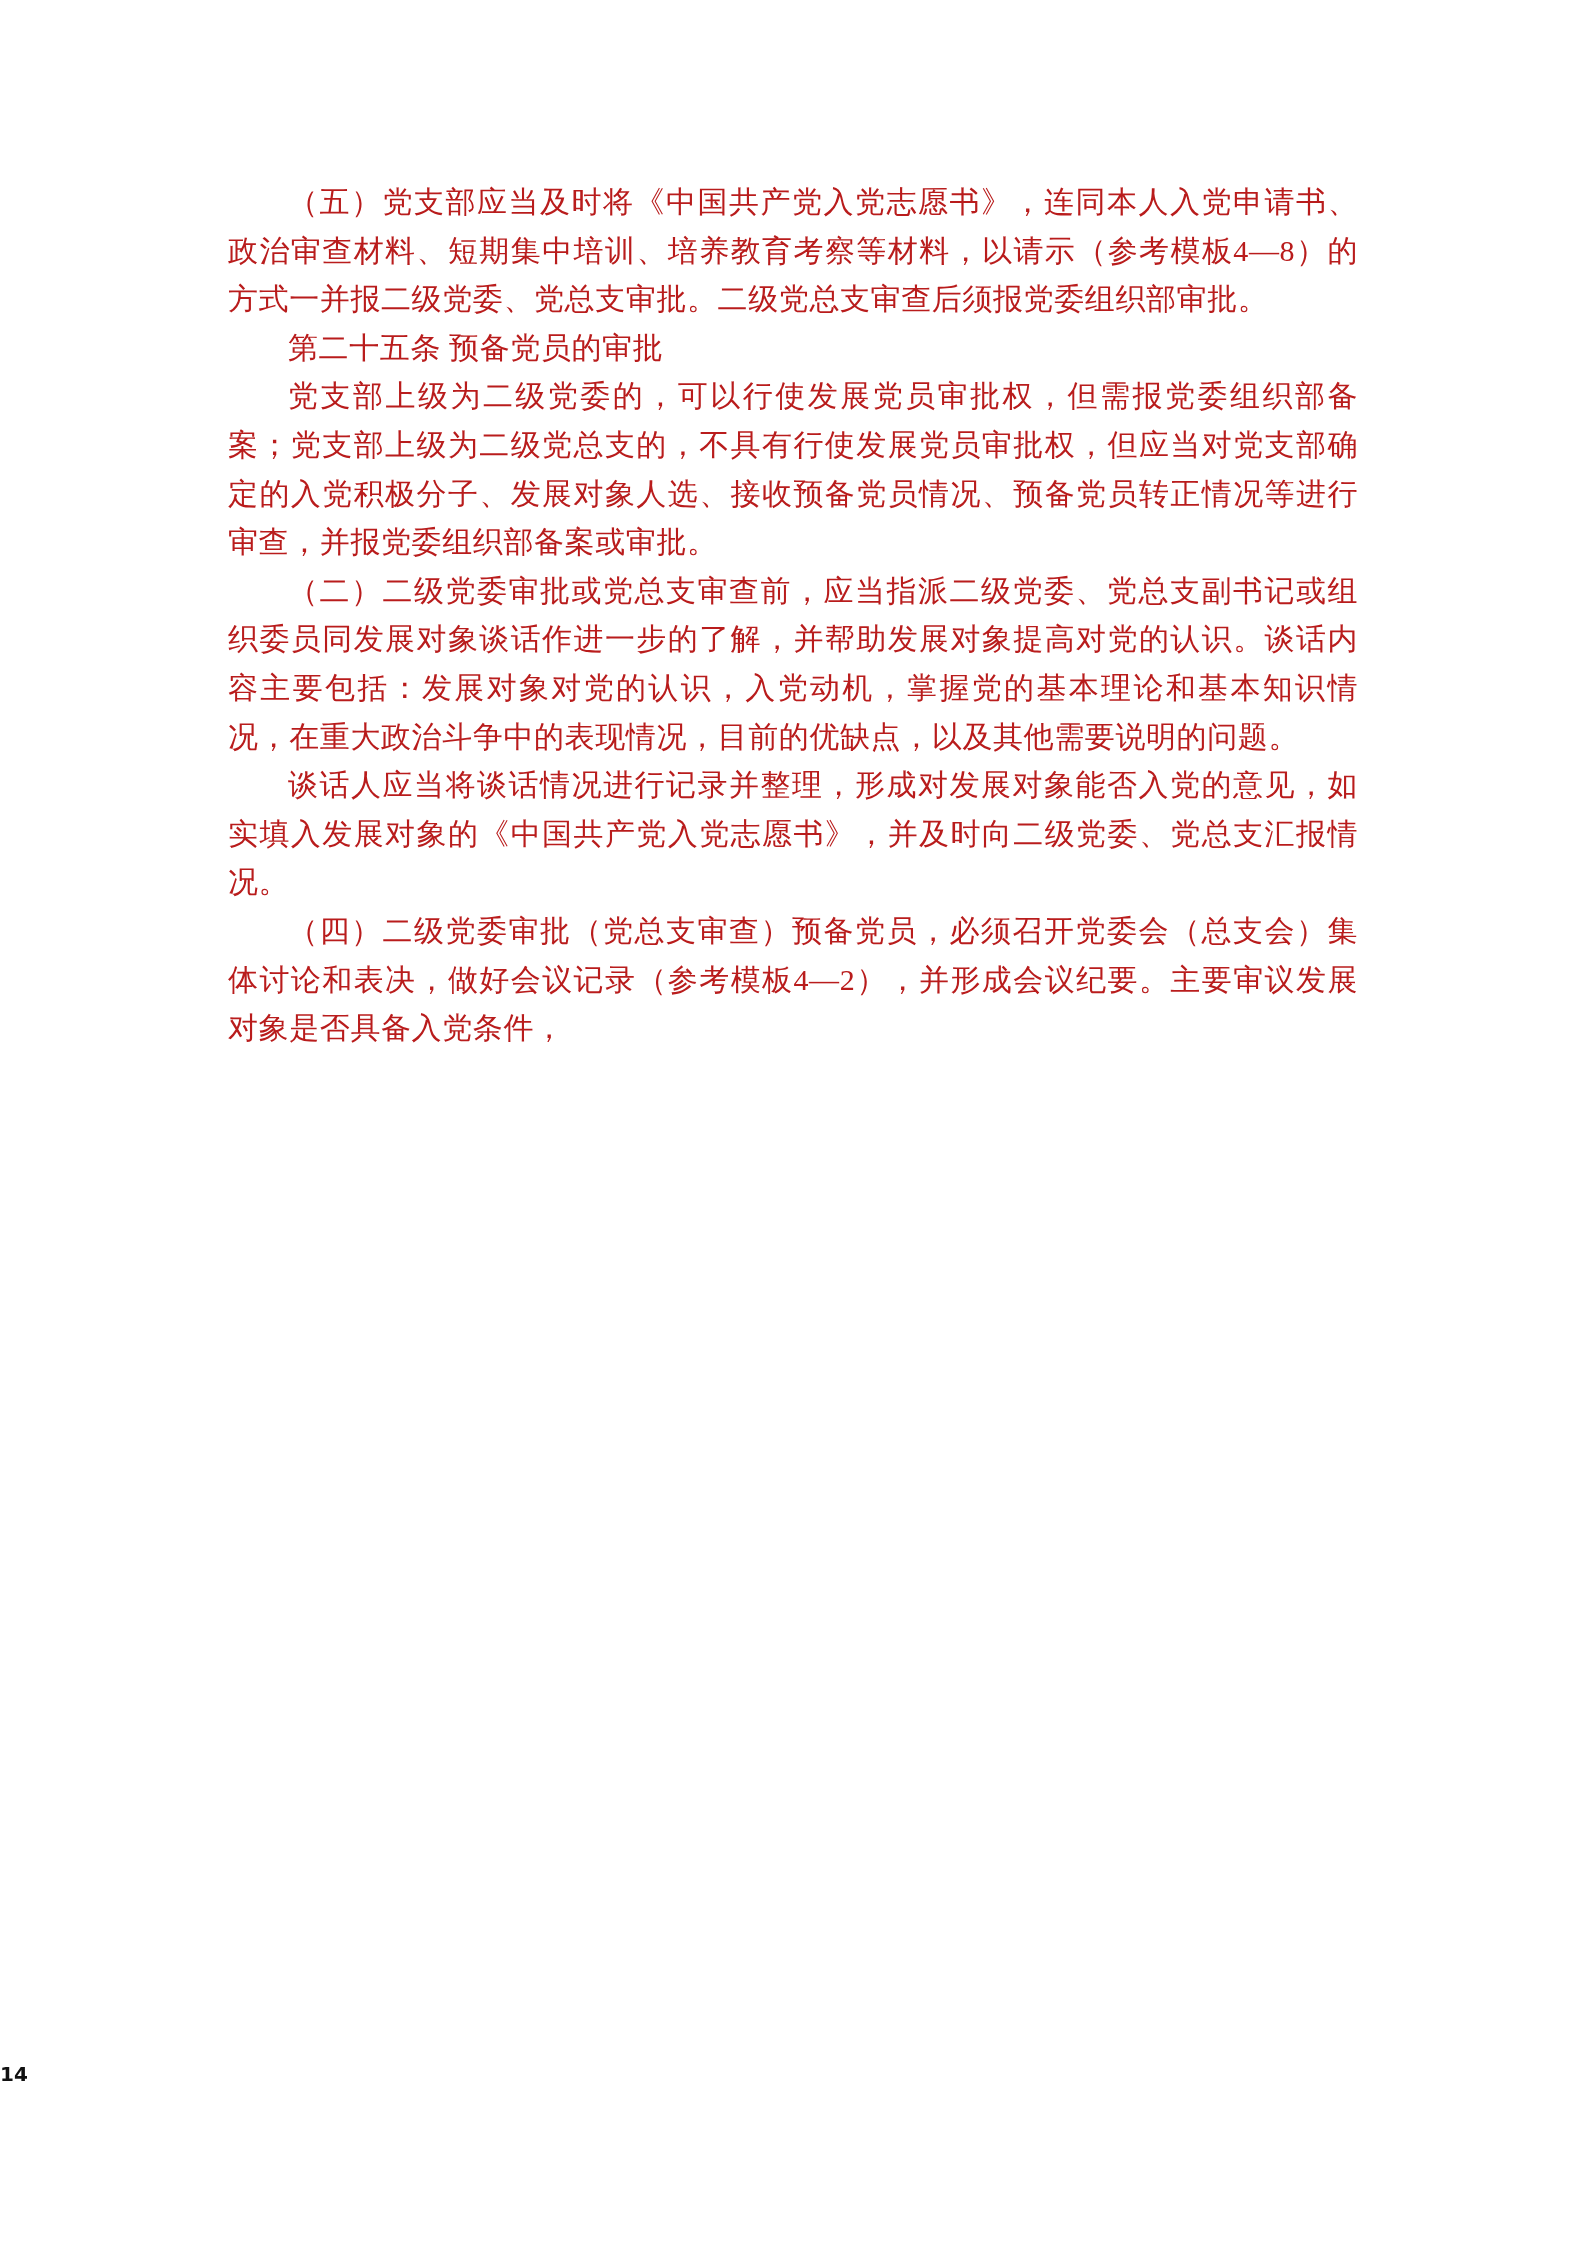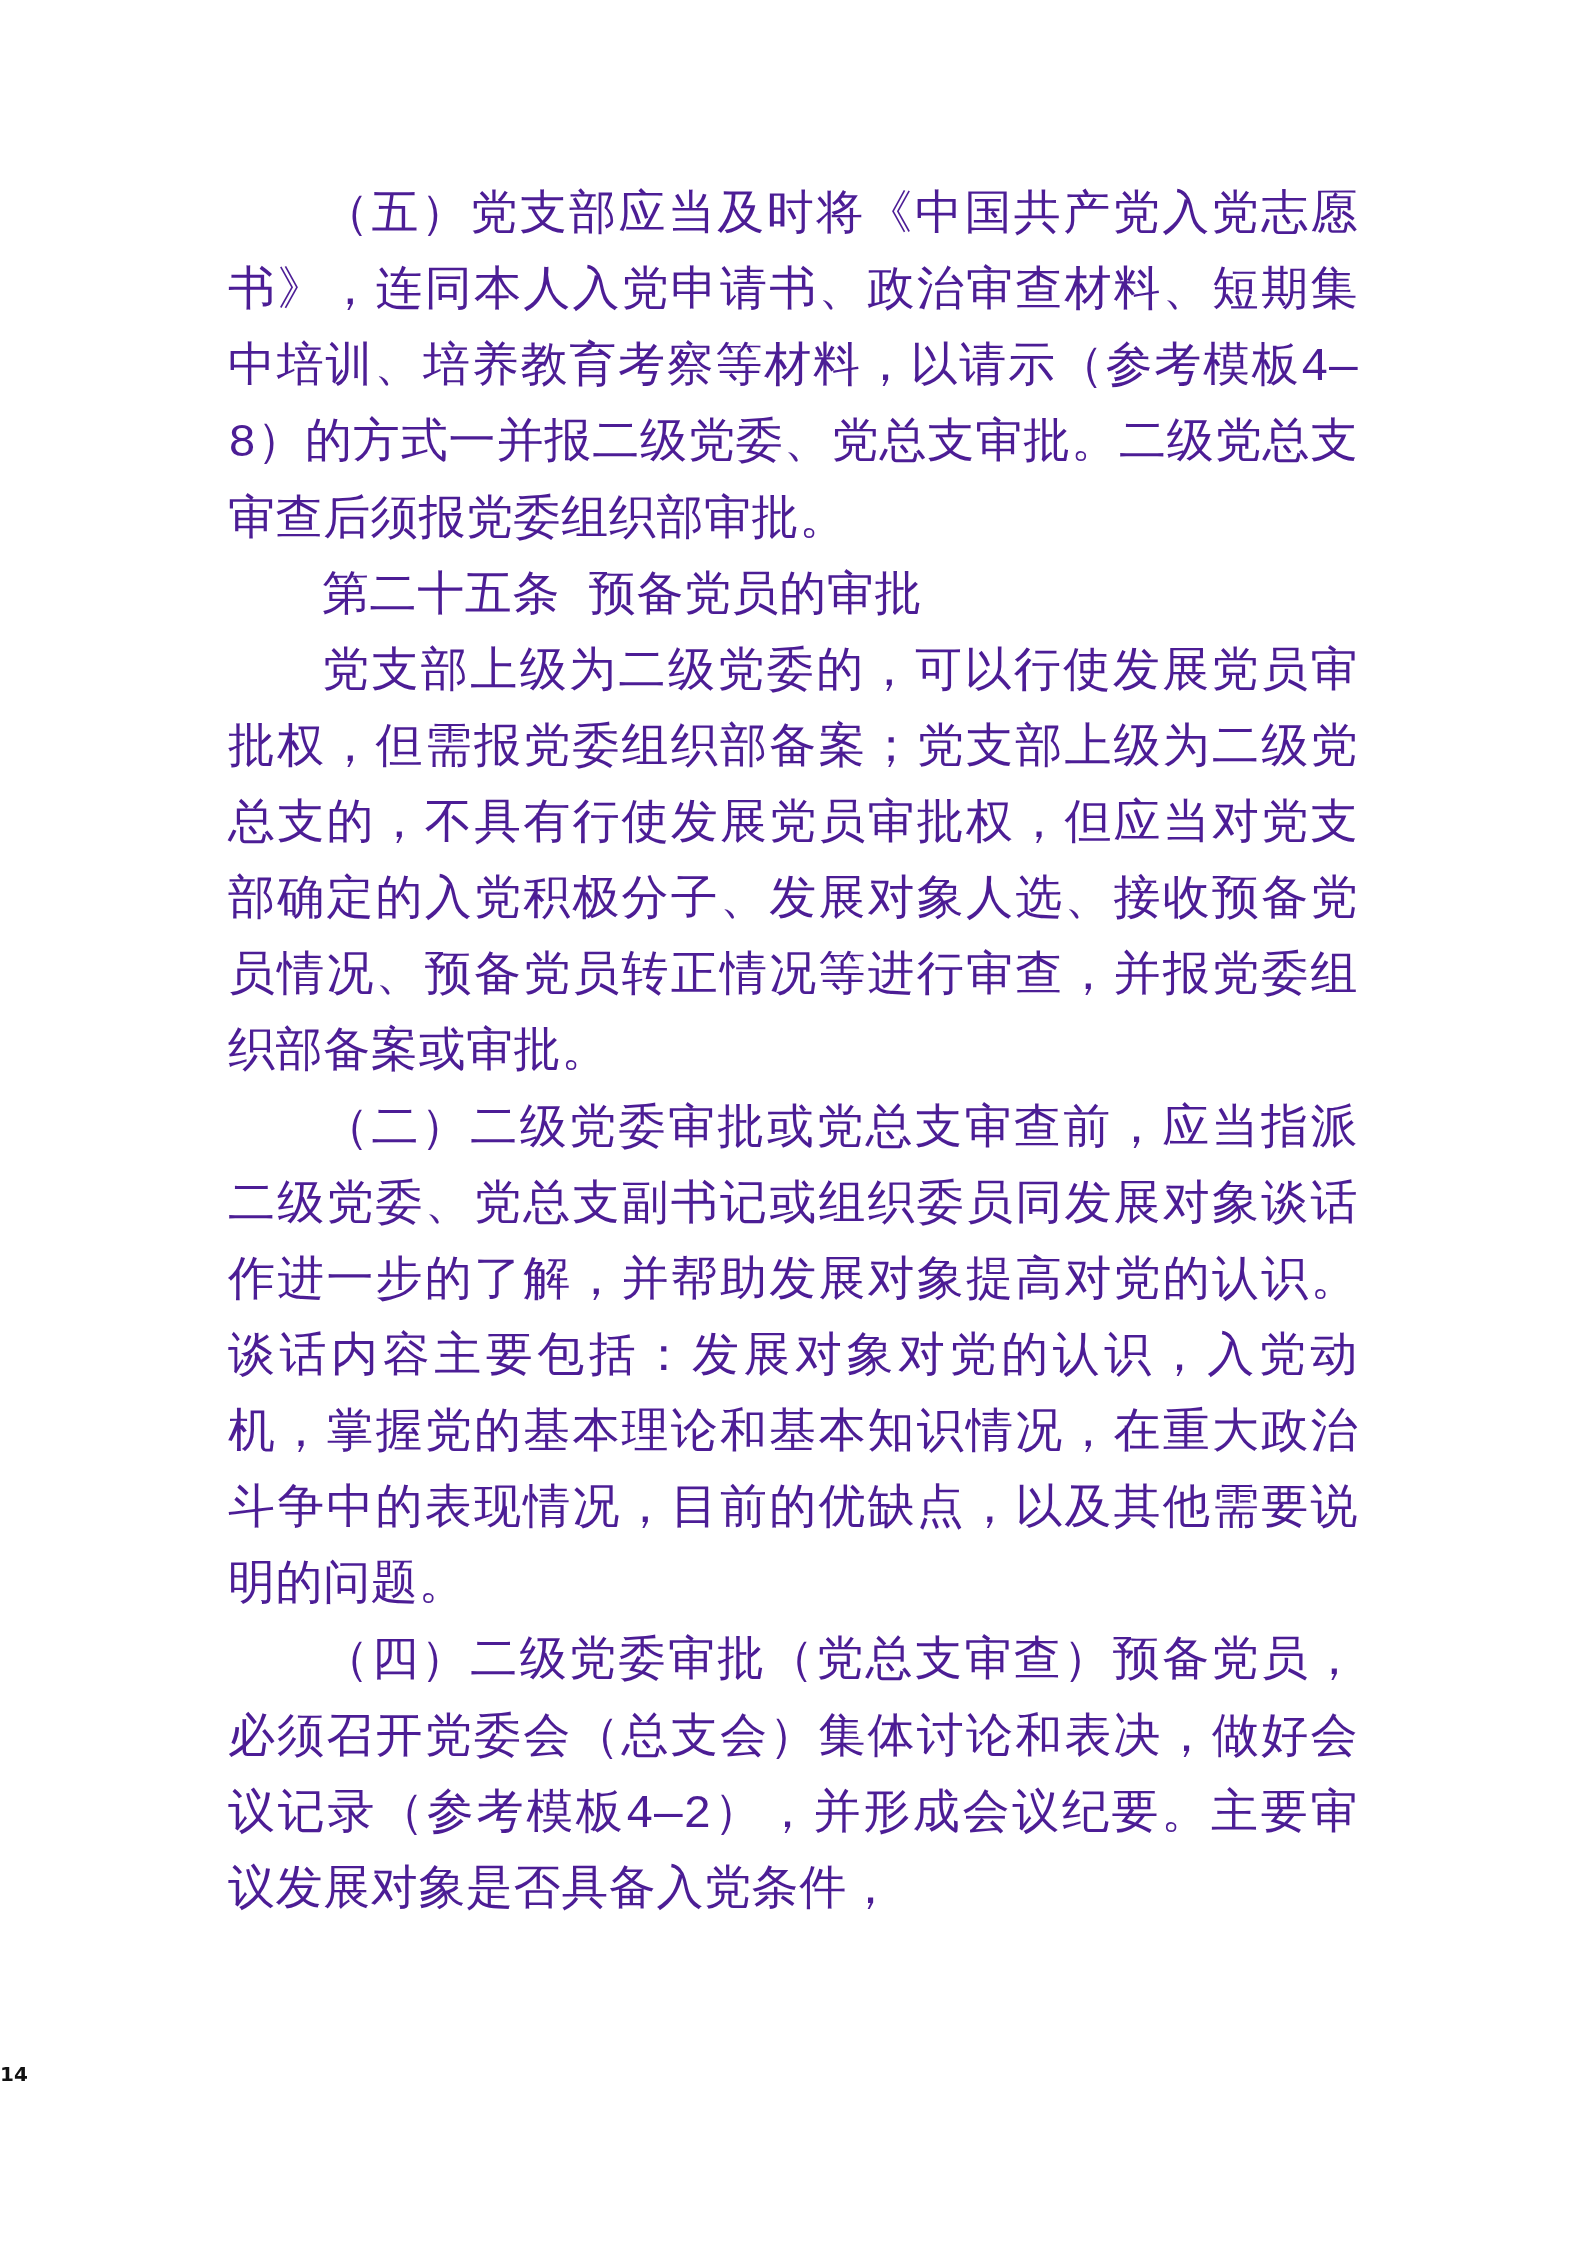--- a/index.html
+++ b/index.html
@@ -16,24 +16,24 @@
     overflow: hidden;
     font-family: "DejaVu Serif", serif;
   }
   .content {
     position: absolute;
     left: 228px;
     top: 178px;
     width: 1130px;
   }
   .para {
-    font-family: Liberation Mono, monospace;
-    font-size: 47px;
+    font-family: Liberation Serif, serif;
+    font-size: 30px;
     line-height: 1.62;
-    color: #4c1d95;
+    color: #b91c1c;
     text-align: justify;
     text-justify: inter-ideograph;
     margin: 0 0 0 0;
     letter-spacing: 0.6px;
     white-space: pre-wrap;
   }
   .indent {
     text-indent: 2em;
   }
   .page-number {
@@ -51,18 +51,19 @@
 </head>
 <body>
 
 <div class="page">
 
   <div class="content">
     <p class="para indent">（五）党支部应当及时将《中国共产党入党志愿书》，连同本人入党申请书、政治审查材料、短期集中培训、培养教育考察等材料，以请示（参考模板4—8）的方式一并报二级党委、党总支审批。二级党总支审查后须报党委组织部审批。</p>
     <p class="para indent">第二十五条 预备党员的审批</p>
     <p class="para indent">党支部上级为二级党委的，可以行使发展党员审批权，但需报党委组织部备案；党支部上级为二级党总支的，不具有行使发展党员审批权，但应当对党支部确定的入党积极分子、发展对象人选、接收预备党员情况、预备党员转正情况等进行审查，并报党委组织部备案或审批。</p>
     <p class="para indent">（二）二级党委审批或党总支审查前，应当指派二级党委、党总支副书记或组织委员同发展对象谈话作进一步的了解，并帮助发展对象提高对党的认识。谈话内容主要包括：发展对象对党的认识，入党动机，掌握党的基本理论和基本知识情况，在重大政治斗争中的表现情况，目前的优缺点，以及其他需要说明的问题。</p>
+    <p class="para indent">谈话人应当将谈话情况进行记录并整理，形成对发展对象能否入党的意见，如实填入发展对象的《中国共产党入党志愿书》，并及时向二级党委、党总支汇报情况。</p>
     <p class="para indent">（四）二级党委审批（党总支审查）预备党员，必须召开党委会（总支会）集体讨论和表决，做好会议记录（参考模板4—2），并形成会议纪要。主要审议发展对象是否具备入党条件，</p>
   </div>
 
   <div class="page-number">14</div>
 
 </div>
 
 </body></html>

